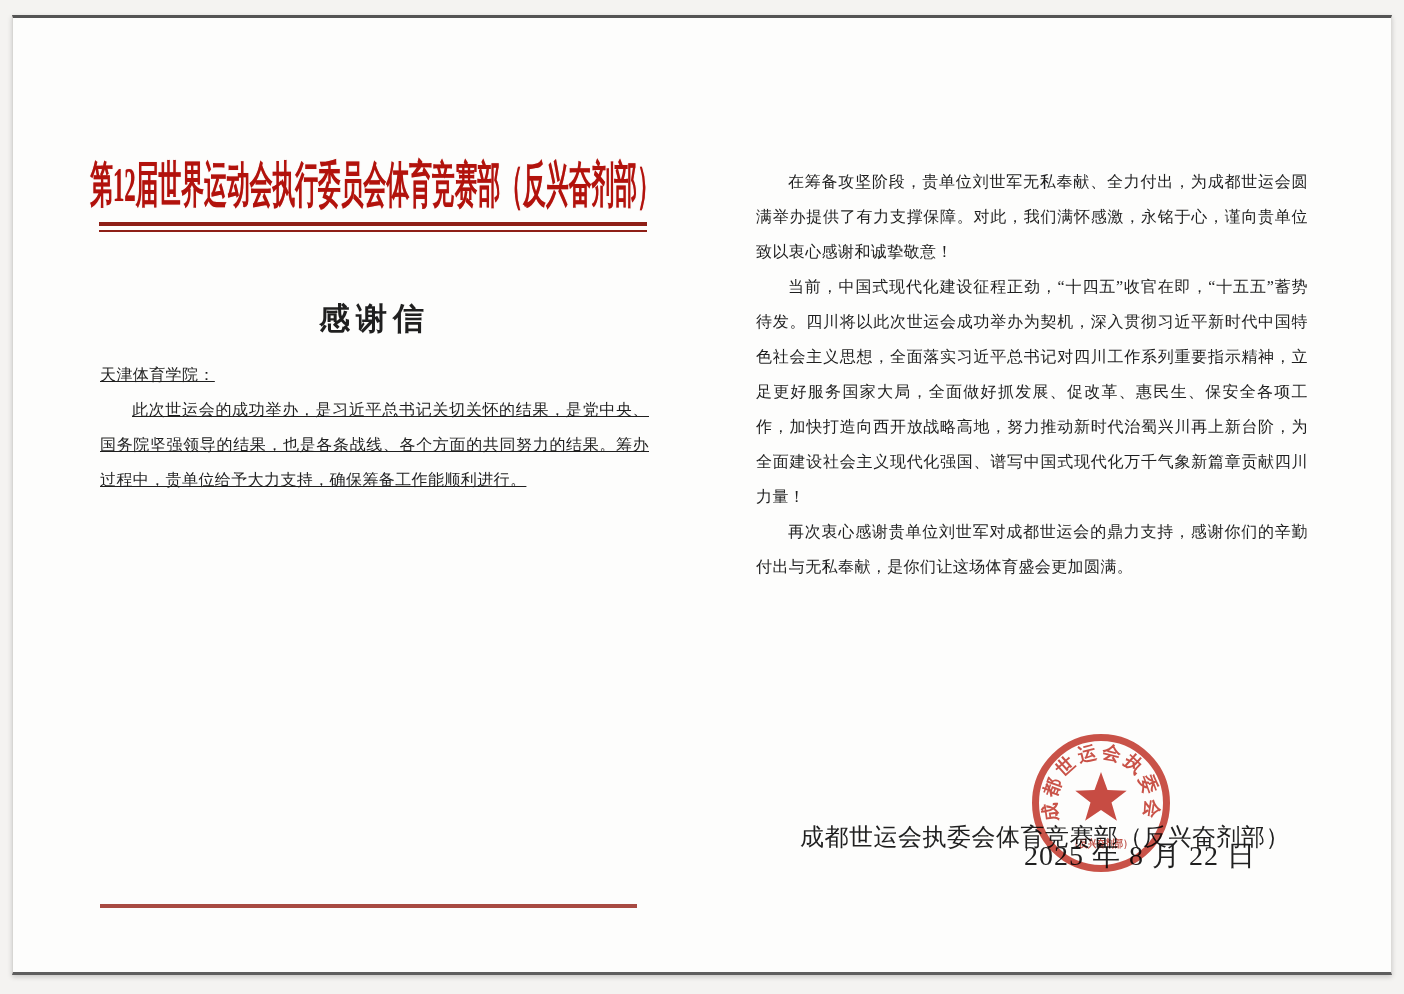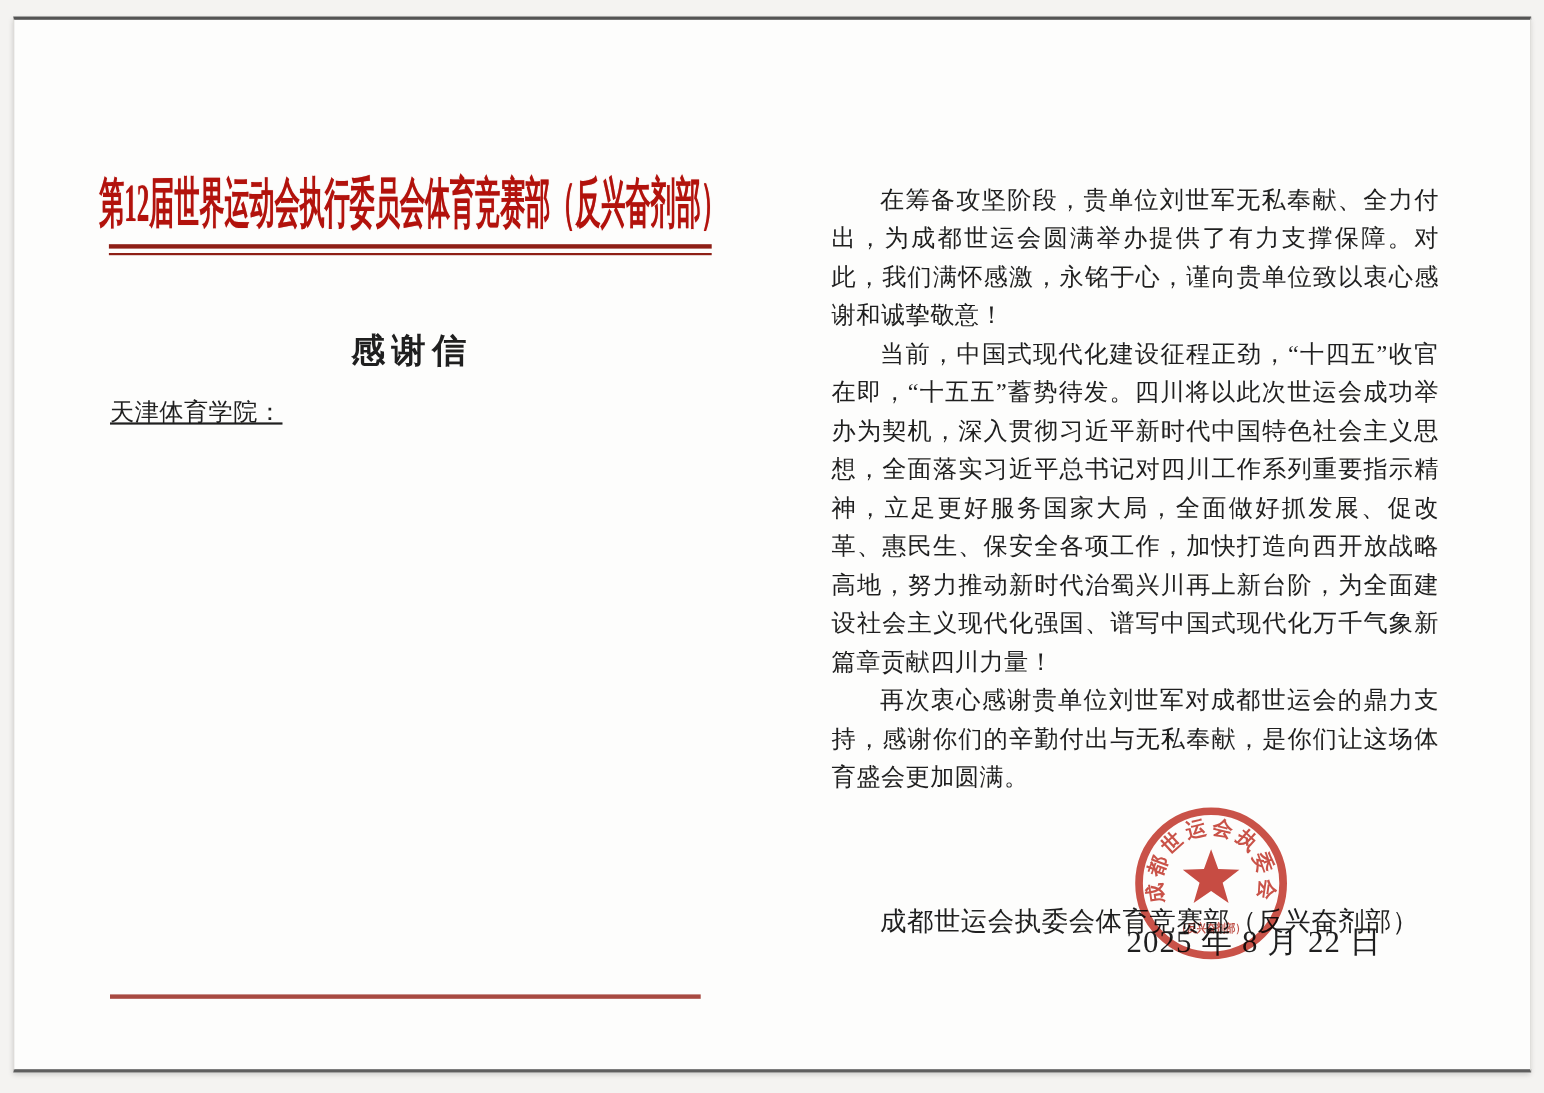--- a/index.html
+++ b/index.html
@@ -45,21 +45,21 @@
     text-shadow:0 0 1px rgba(178,18,12,.55);
   }
   .head-rule-thick{position:absolute;left:99px;top:206px;width:548px;height:4px;background:var(--rule-red);}
   .head-rule-thin{position:absolute;left:99px;top:214px;width:548px;height:2px;background:var(--rule-red);}
 
   .letter-title{
     position:absolute;left:100px;top:256px;width:549px;
     text-align:center;font-size:31px;font-weight:bold;letter-spacing:6px;margin-top:26px;
   }
 
-  .col{font-size:22px;line-height:35px;text-align:justify;letter-spacing:0.4px;}
+  .col{font-size:16px;line-height:35px;text-align:justify;letter-spacing:0.4px;}
   .col p{margin:0;text-indent:2em;}
   .col-left{position:absolute;left:100px;top:341px;width:549px;text-decoration:underline;}
   .col-right{position:absolute;left:756px;top:148px;width:552px;}
   .salutation{text-indent:0;}
 
   .signature{
     position:absolute;left:756px;top:785px;width:534px;
     text-align:right;font-size:24px;letter-spacing:0.5px;
     z-index:3;
     margin-top:20px;
@@ -87,20 +87,21 @@
   <div class="org-title">
     <span class="org-title-inner">第12届世界运动会执行委员会体育竞赛部（反兴奋剂部）</span>
   </div>
   <div class="head-rule-thick"></div>
   <div class="head-rule-thin"></div>
 
   <div class="letter-title">感谢信</div>
 
   <div class="col col-left">
     <div class="salutation">天津体育学院：</div>
+    <p>此次世运会的成功举办，是习近平总书记关切关怀的结果，是党中央、国务院坚强领导的结果，也是各条战线、各个方面的共同努力的结果。筹办过程中，贵单位给予大力支持，确保筹备工作能顺利进行。</p>
   </div>
 
   <div class="col col-right">
     <p>在筹备攻坚阶段，贵单位刘世军无私奉献、全力付出，为成都世运会圆满举办提供了有力支撑保障。对此，我们满怀感激，永铭于心，谨向贵单位致以衷心感谢和诚挚敬意！</p>
     <p>当前，中国式现代化建设征程正劲，“十四五”收官在即，“十五五”蓄势待发。四川将以此次世运会成功举办为契机，深入贯彻习近平新时代中国特色社会主义思想，全面落实习近平总书记对四川工作系列重要指示精神，立足更好服务国家大局，全面做好抓发展、促改革、惠民生、保安全各项工作，加快打造向西开放战略高地，努力推动新时代治蜀兴川再上新台阶，为全面建设社会主义现代化强国、谱写中国式现代化万千气象新篇章贡献四川力量！</p>
     <p>再次衷心感谢贵单位刘世军对成都世运会的鼎力支持，感谢你们的辛勤付出与无私奉献，是你们让这场体育盛会更加圆满。</p>
   </div>
 
   <div class="signature">成都世运会执委会体育竞赛部（反兴奋剂部）</div>
   <div class="date">2025 年 8 月 22 日</div>

